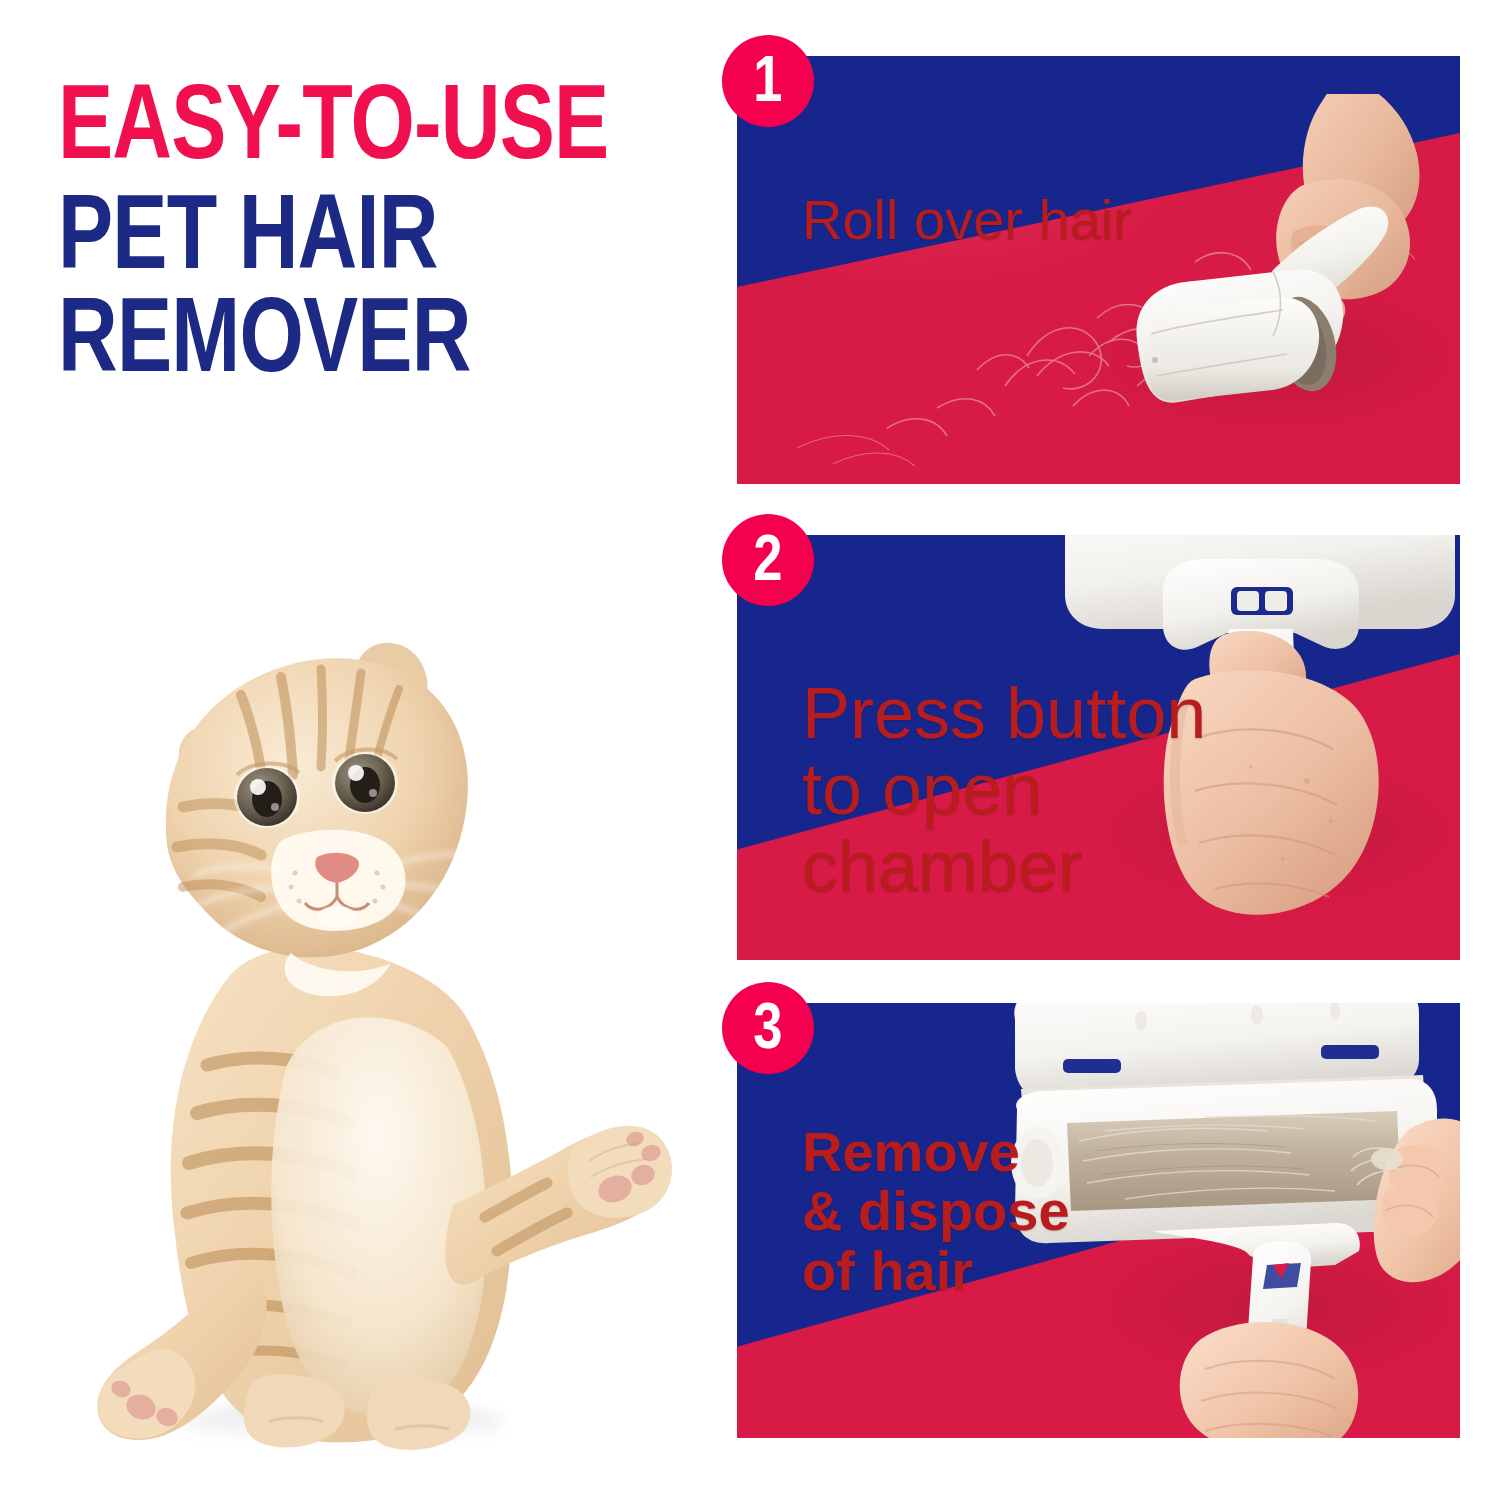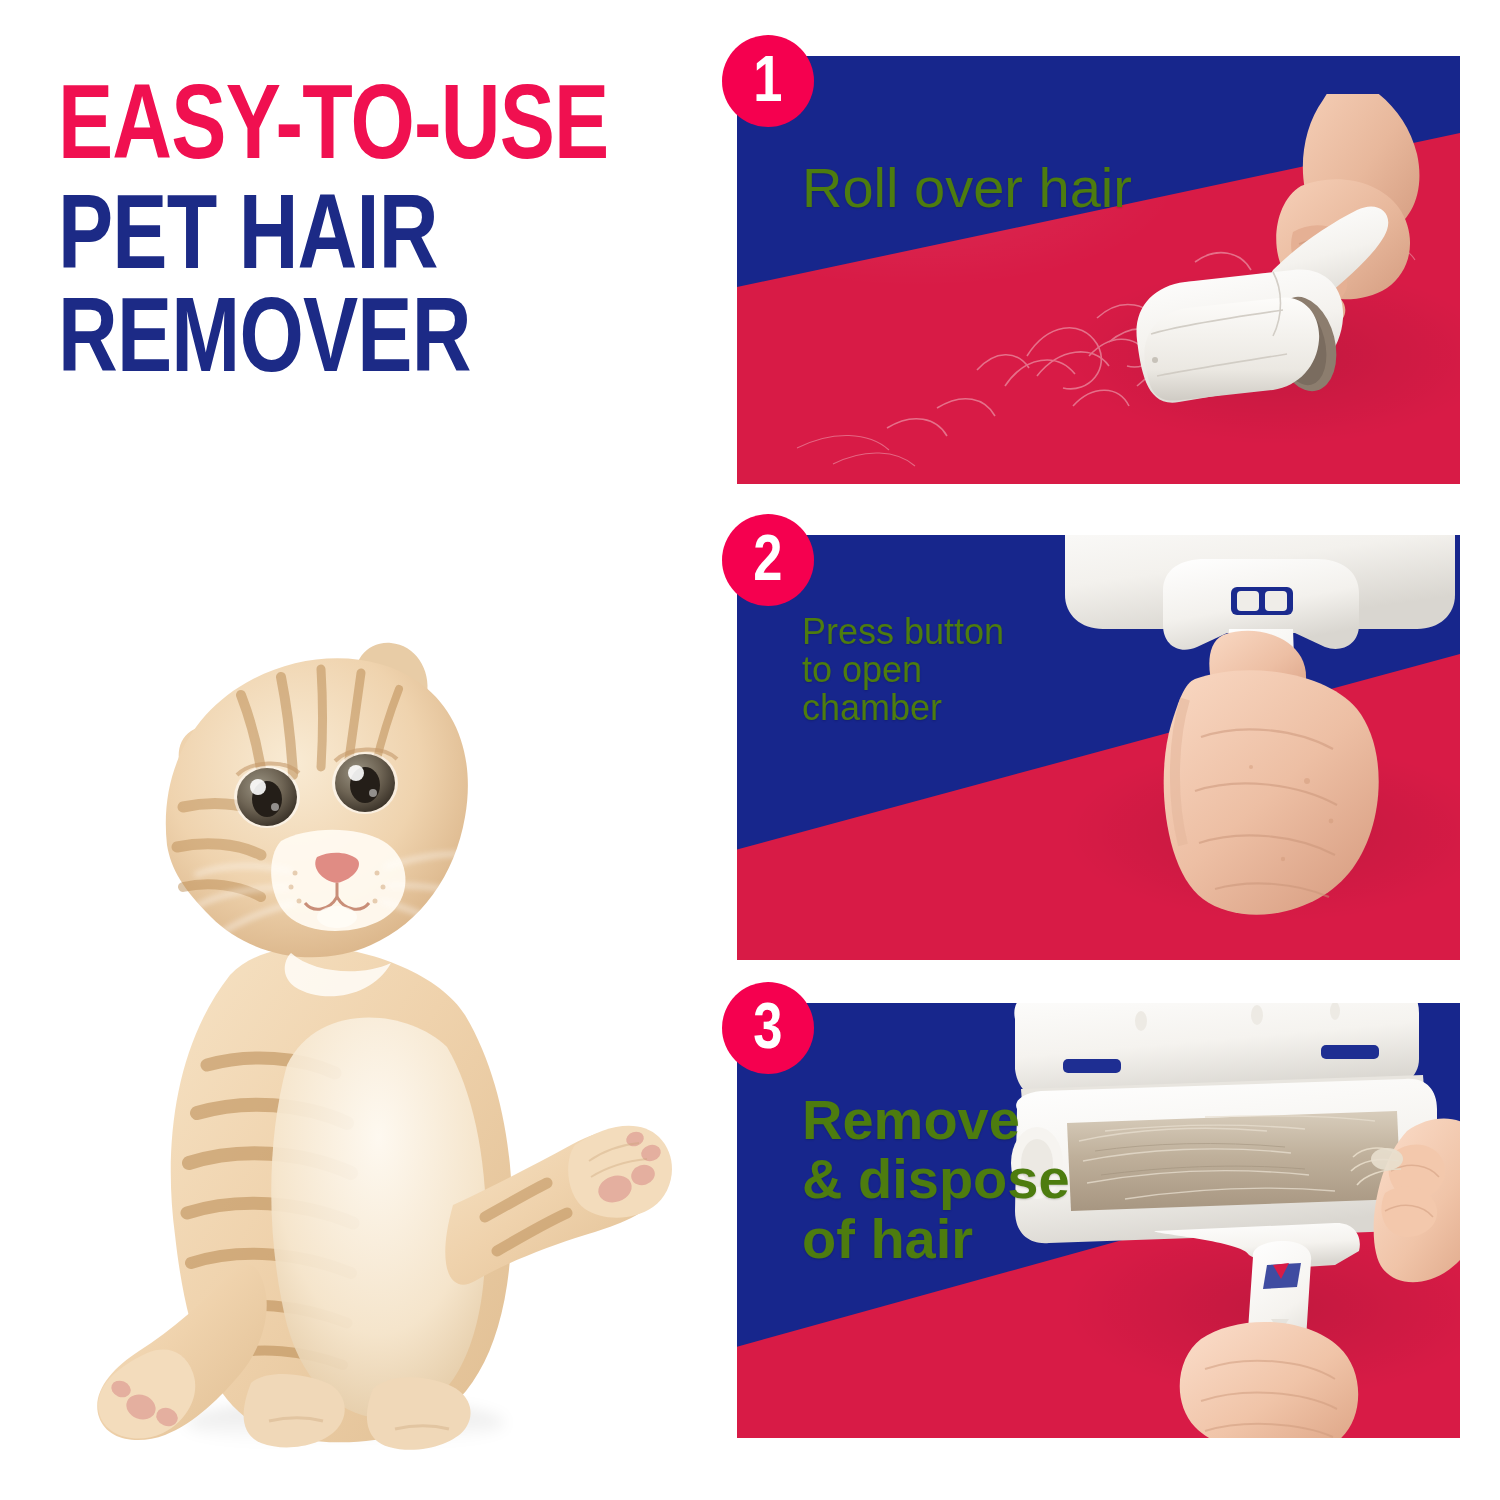--- a/index.html
+++ b/index.html
@@ -78,30 +78,31 @@
     font-weight:bold;font-size:64px;line-height:1;
     transform:scaleX(.82);display:block;
     padding-bottom:4px;
   }
   .b1{left:722px;top:35px;}
   .b2{left:722px;top:514px;}
   .b3{left:722px;top:982px;}
 
   .caption{
     position:absolute;z-index:4;
-    color:#4d7c0f;
+    color:#b91c1c;
     font-family:"Liberation Sans Narrow","Liberation Sans",sans-serif;
     font-weight:normal;
     line-height:1.06;
     letter-spacing:0px;
     white-space:pre-line;
     text-shadow:0 1px 2px rgba(0,0,0,.18);
+    margin-top:32px;
   }
   .c1{left:802px;top:158px;font-size:56px;}
-  .c2{left:802px;top:613px;font-size:36px;}
+  .c2{left:802px;top:643px;font-size:72px;}
   .c3{left:802px;top:1090px;font-size:56px;font-weight:bold;}
 
   .prod{position:absolute;z-index:3;pointer-events:none;}
 </style>
 </head>
 <body>
 
 <div id="stage">
 
   <div class="headline">

